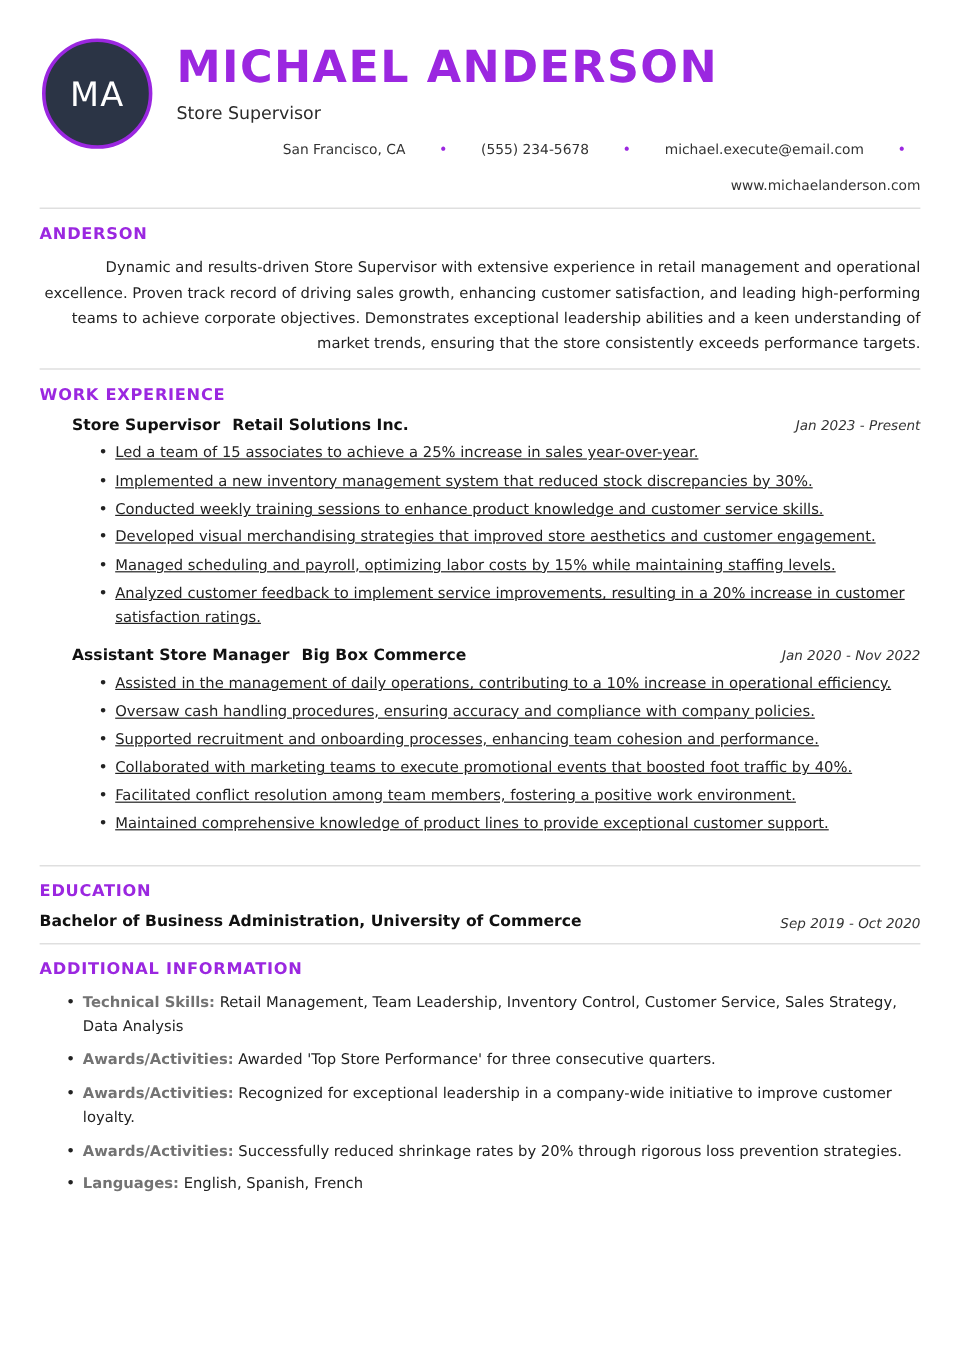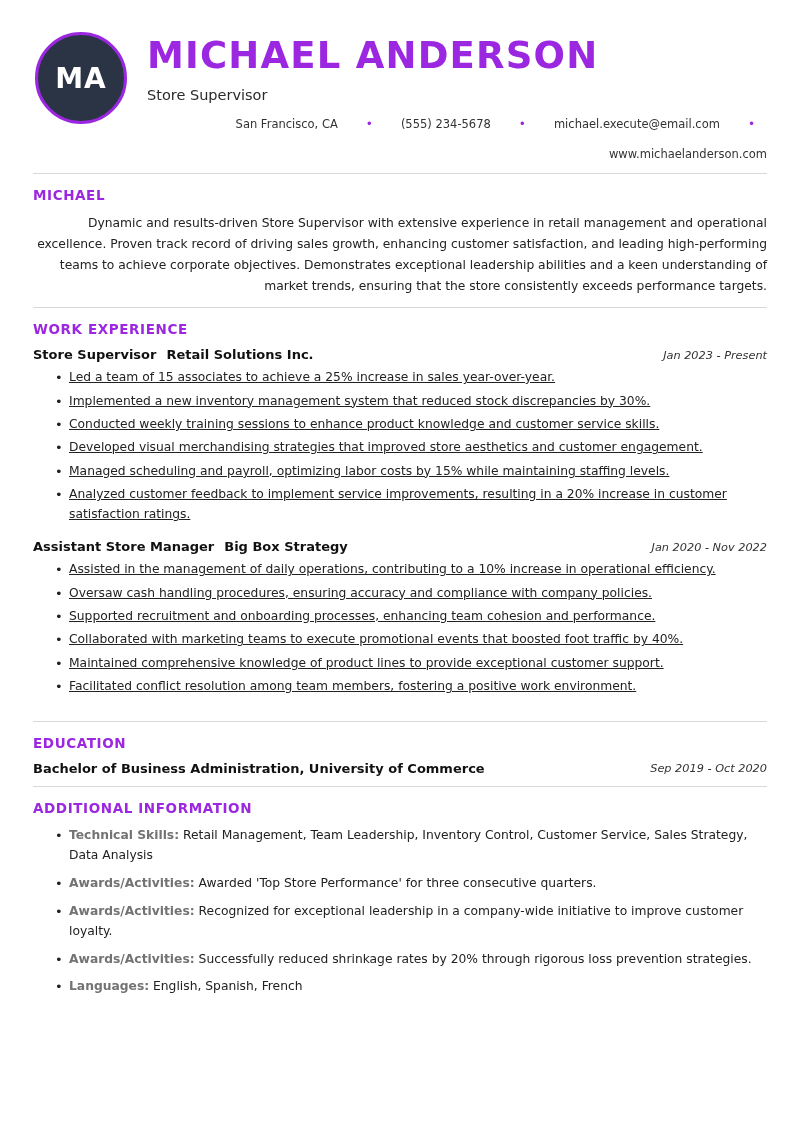--- a/index.html
+++ b/index.html
@@ -41,21 +41,21 @@
     width: 86px;
     height: 86px;
     border-radius: 50%;
     background: #2b3445;
     border: 3px solid #9b27e0;
     color: #ffffff;
     display: flex;
     align-items: center;
     justify-content: center;
     font-size: 28px;
-    font-weight: bold;
+    font-weight: normal;
     letter-spacing: 1px;
     font-family: "DejaVu Sans", sans-serif;
   }
   .header-main {
     flex: 1;
     padding-left: 18px;
     padding-top: 8px;
   }
   .name {
     font-size: 37px;
@@ -106,20 +106,21 @@
   .summary-text {
     font-size: 12.3px;
     line-height: 1.72;
     color: #222222;
     margin: 0;
     text-align: right;
   }
 
   .job {
     margin-bottom: 4px;
+    margin-left: 27px;
   }
   .job-head {
     display: flex;
     align-items: baseline;
     justify-content: space-between;
     margin-bottom: 6px;
   }
   .job-head-left {
     font-size: 13px;
     font-weight: bold;
@@ -151,21 +152,21 @@
     content: "•";
     position: absolute;
     left: 0;
     top: -1px;
     font-size: 13px;
     color: #222222;
   }
 
   .edu-row {
     display: flex;
-    align-items: center;
+    align-items: flex-end;
     justify-content: space-between;
   }
   .edu-degree {
     font-size: 13px;
     font-weight: bold;
     color: #111111;
   }
   .edu-dates {
     font-size: 11.3px;
     font-style: italic;
@@ -215,21 +216,21 @@
         <span class="contact-sep">•</span>
         <span class="contact-item">michael.execute@email.com</span>
         <span class="contact-sep">•</span>
         <span class="contact-item">www.michaelanderson.com</span>
       </div>
     </div>
   </div>
   <hr class="rule">
 
   <div class="section">
-    <div class="section-title">MICHAEL</div>
+    <div class="section-title">ANDERSON</div>
     <p class="summary-text">Dynamic and results-driven Store Supervisor with extensive experience in retail management and operational excellence. Proven track record of driving sales growth, enhancing customer satisfaction, and leading high-performing teams to achieve corporate objectives. Demonstrates exceptional leadership abilities and a keen understanding of market trends, ensuring that the store consistently exceeds performance targets.</p>
   </div>
   <hr class="rule">
 
   <div class="section">
     <div class="section-title">WORK EXPERIENCE</div>
 
     <div class="job">
       <div class="job-head">
         <div class="job-head-left">
@@ -243,31 +244,31 @@
         <li>Conducted weekly training sessions to enhance product knowledge and customer service skills.</li>
         <li>Developed visual merchandising strategies that improved store aesthetics and customer engagement.</li>
         <li>Managed scheduling and payroll, optimizing labor costs by 15% while maintaining staffing levels.</li>
         <li>Analyzed customer feedback to implement service improvements, resulting in a 20% increase in customer satisfaction ratings.</li>
       </ul>
     </div>
 
     <div class="job">
       <div class="job-head">
         <div class="job-head-left">
-          <span>Assistant Store Manager</span><span class="job-company">Big Box Strategy</span>
+          <span>Assistant Store Manager</span><span class="job-company">Big Box Commerce</span>
         </div>
         <div class="job-dates">Jan 2020 - Nov 2022</div>
       </div>
       <ul class="bullets">
         <li>Assisted in the management of daily operations, contributing to a 10% increase in operational efficiency.</li>
         <li>Oversaw cash handling procedures, ensuring accuracy and compliance with company policies.</li>
         <li>Supported recruitment and onboarding processes, enhancing team cohesion and performance.</li>
         <li>Collaborated with marketing teams to execute promotional events that boosted foot traffic by 40%.</li>
+        <li>Facilitated conflict resolution among team members, fostering a positive work environment.</li>
         <li>Maintained comprehensive knowledge of product lines to provide exceptional customer support.</li>
-        <li>Facilitated conflict resolution among team members, fostering a positive work environment.</li>
       </ul>
     </div>
   </div>
   <hr class="rule">
 
   <div class="section">
     <div class="section-title">EDUCATION</div>
     <div class="edu-row">
       <div class="edu-degree">Bachelor of Business Administration, University of Commerce</div>
       <div class="edu-dates">Sep 2019 - Oct 2020</div>

